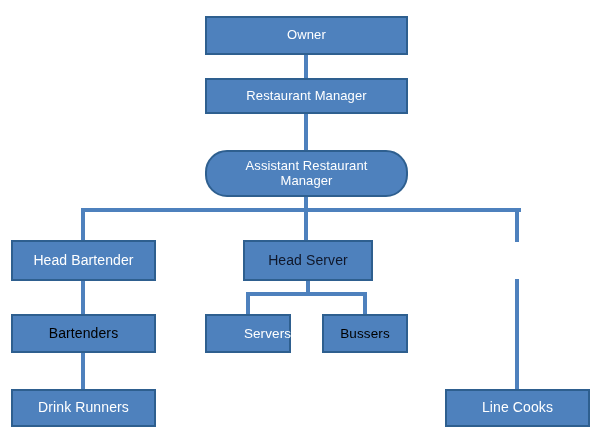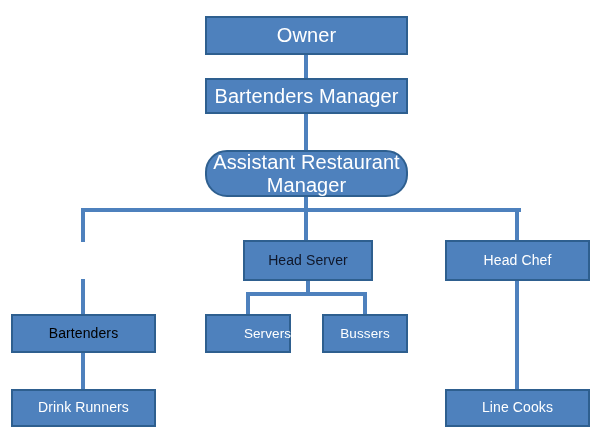--- a/index.html
+++ b/index.html
@@ -41,21 +41,21 @@
     line-height: 1.12;
     letter-spacing: 0.1px;
     -webkit-font-smoothing: antialiased;
   }
   .node-label {
     display: block;
     padding: 0 4px;
     white-space: pre-line;
   }
   
-  .tier-1 { font-size: 20px; }
+  .tier-1 { font-size: 13px; }
   .tier-2 { font-size: 14px; }
   .tier-3 { font-size: 13.5px; }
 </style>
 </head>
 <body>
 
 <div id="chart-canvas" style="background: rgb(255, 255, 255);">
 
 <div class="connector" style="left: 304px; top: 55px; width: 4px; height: 24px; background: rgb(78, 129, 189);"></div>
     <div class="connector" style="left: 304px; top: 113px; width: 4px; height: 38px; background: rgb(78, 129, 189);"></div>
@@ -67,39 +67,39 @@
     <div class="connector" style="left: 81px; top: 351px; width: 4px; height: 40px; background: rgb(78, 129, 189);"></div>
     <div class="connector" style="left: 306px; top: 279px; width: 4px; height: 17px; background: rgb(78, 129, 189);"></div>
     <div class="connector" style="left: 246px; top: 292px; width: 120px; height: 4px; background: rgb(78, 129, 189);"></div>
     <div class="connector" style="left: 246px; top: 292px; width: 4px; height: 24px; background: rgb(78, 129, 189);"></div>
     <div class="connector" style="left: 363px; top: 292px; width: 4px; height: 24px; background: rgb(78, 129, 189);"></div>
     <div class="connector" style="left: 515px; top: 279px; width: 4px; height: 112px; background: rgb(78, 129, 189);"></div>
     <div class="node tier-1" style="left: 205px; top: 16px; width: 203px; height: 39px; background: rgb(78, 129, 189); border-color: rgb(46, 95, 143); color: rgb(255, 255, 255);">
       <span class="node-label">Owner</span>
     </div>
     <div class="node tier-1" style="left: 205px; top: 78px; width: 203px; height: 36px; background: rgb(78, 129, 189); border-color: rgb(46, 95, 143); color: rgb(255, 255, 255);">
-      <span class="node-label">Bartenders Manager</span>
+      <span class="node-label">Restaurant Manager</span>
     </div>
     <div class="node tier-1" style="left: 205px; top: 150px; width: 203px; height: 47px; background: rgb(78, 129, 189); border-color: rgb(46, 95, 143); color: rgb(255, 255, 255); border-radius: 22px;">
       <span class="node-label">Assistant Restaurant
 Manager</span>
     </div>
+    <div class="node tier-2" style="left: 11px; top: 240px; width: 145px; height: 41px; background: rgb(78, 129, 189); border-color: rgb(46, 95, 143); color: rgb(255, 255, 255);">
+      <span class="node-label">Head Bartender</span>
+    </div>
     <div class="node tier-2" style="left: 243px; top: 240px; width: 130px; height: 41px; background: rgb(78, 129, 189); border-color: rgb(46, 95, 143); color: #0f172a;">
       <span class="node-label">Head Server</span>
-    </div>
-    <div class="node tier-2" style="left: 445px; top: 240px; width: 145px; height: 41px; background: rgb(78, 129, 189); border-color: rgb(46, 95, 143); color: rgb(255, 255, 255);">
-      <span class="node-label">Head Chef</span>
     </div>
     <div class="node tier-2" style="left: 11px; top: 314px; width: 145px; height: 39px; background: rgb(78, 129, 189); border-color: rgb(46, 95, 143); color: #000000;">
       <span class="node-label">Bartenders</span>
     </div>
     <div class="node tier-3" style="left: 205px; top: 314px; width: 86px; height: 39px; background: rgb(78, 129, 189); border-color: rgb(46, 95, 143); color: rgb(255, 255, 255); padding-left: 39px;">
       <span class="node-label">Servers</span>
     </div>
-    <div class="node tier-3" style="left: 322px; top: 314px; width: 86px; height: 39px; background: rgb(78, 129, 189); border-color: rgb(46, 95, 143); color: #ffffff;">
+    <div class="node tier-3" style="left: 322px; top: 314px; width: 86px; height: 39px; background: rgb(78, 129, 189); border-color: rgb(46, 95, 143); color: #000000;">
       <span class="node-label">Bussers</span>
     </div>
     <div class="node tier-2" style="left: 11px; top: 389px; width: 145px; height: 38px; background: rgb(78, 129, 189); border-color: rgb(46, 95, 143); color: rgb(255, 255, 255);">
       <span class="node-label">Drink Runners</span>
     </div>
     <div class="node tier-2" style="left: 445px; top: 389px; width: 145px; height: 38px; background: rgb(78, 129, 189); border-color: rgb(46, 95, 143); color: rgb(255, 255, 255);">
       <span class="node-label">Line Cooks</span>
     </div>
   </div>
 

